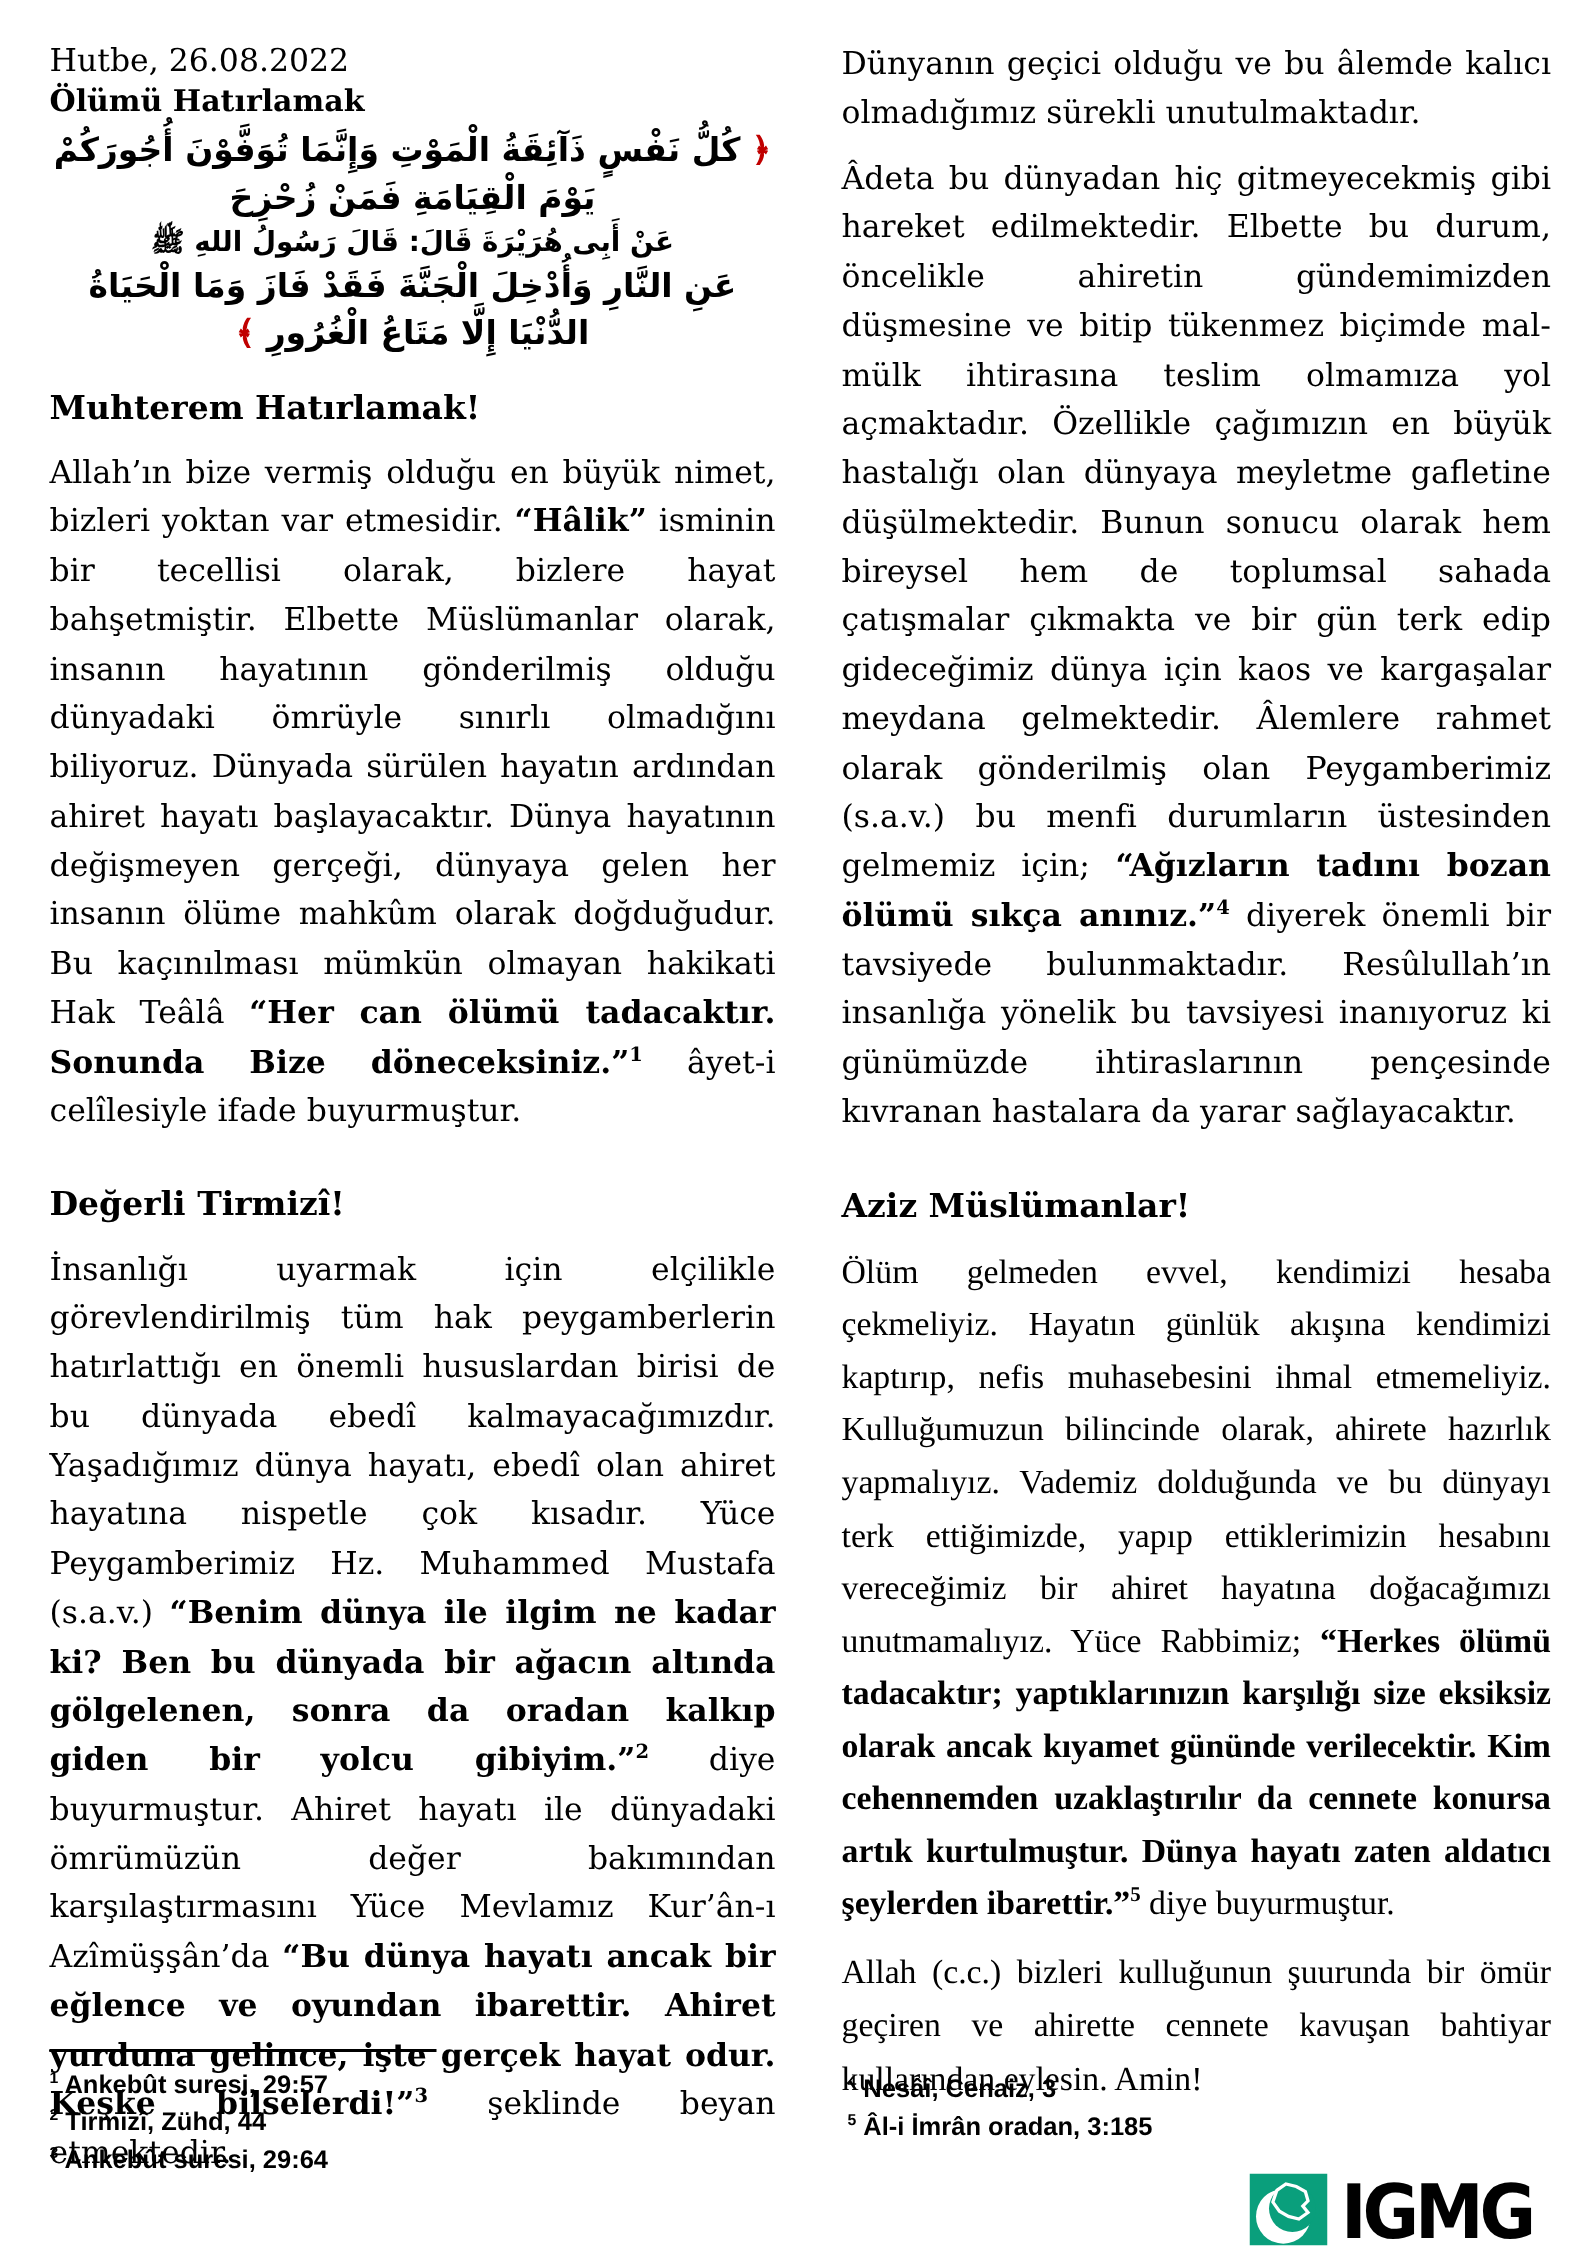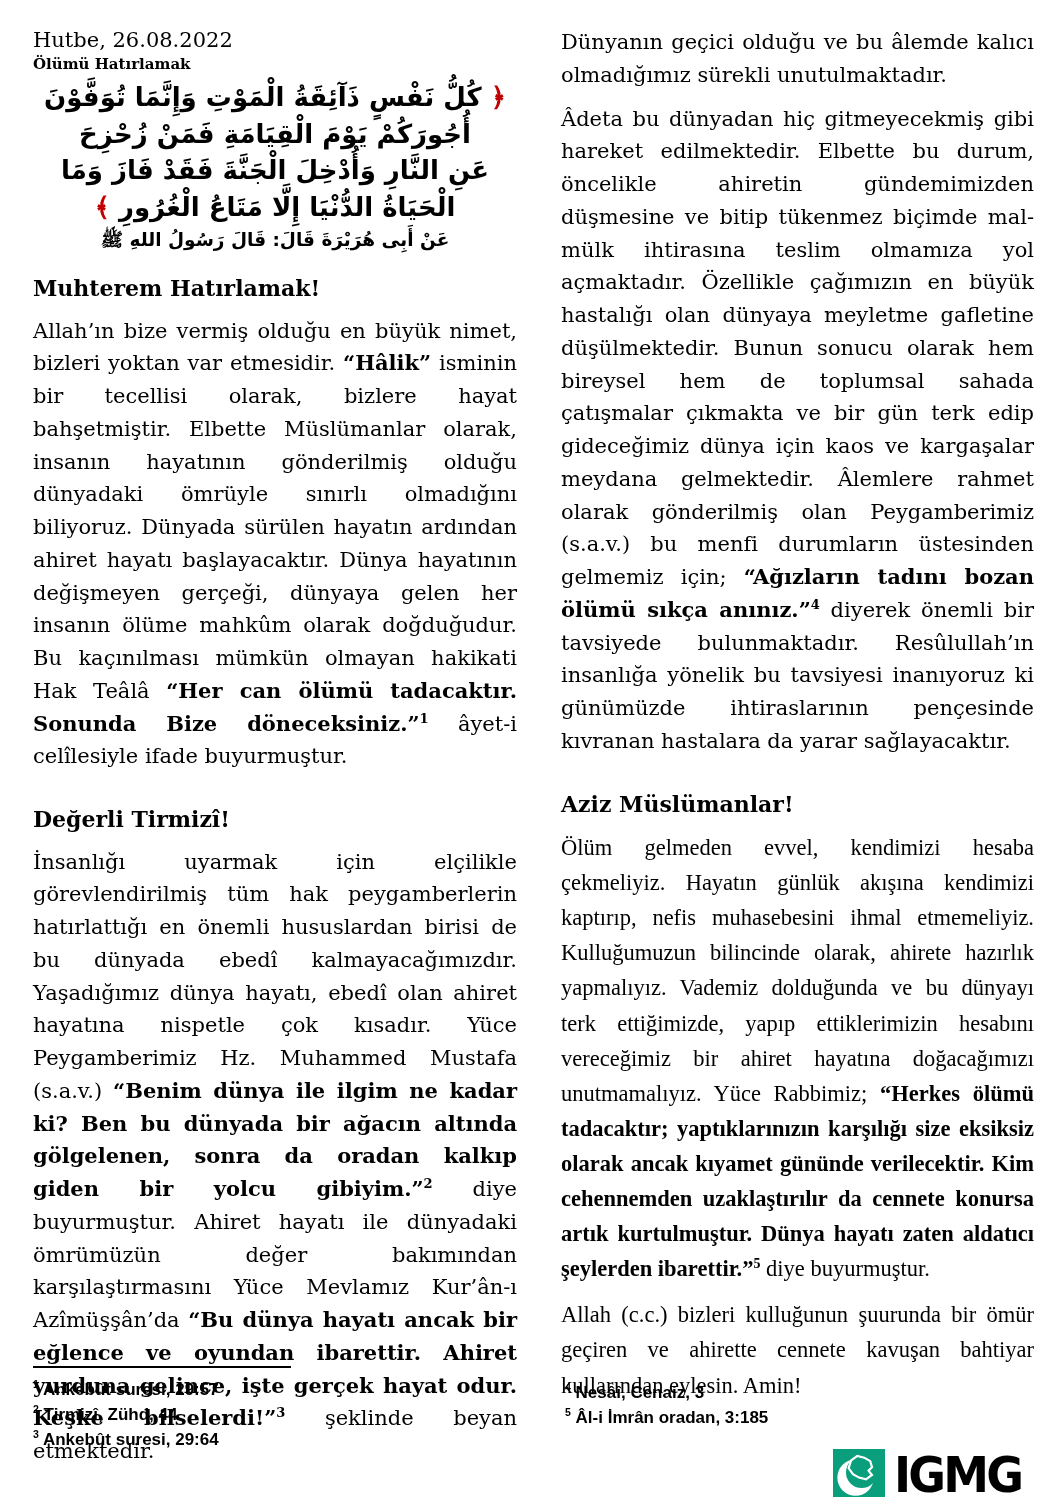--- a/index.html
+++ b/index.html
@@ -16,30 +16,30 @@
     display: flex;
     padding: 26px 24px 0 33px;
     gap: 44px;
     box-sizing: border-box;
   }
   .col { box-sizing: border-box; }
   .col-left  { width: 484px; }
   .col-right { width: 473px; }
 
   .hdr-date  { font-size: 21px; line-height: 1.35; }
-  .hdr-title { font-size: 15px; font-weight: bold; line-height: 1.35; margin-bottom: 4px; }
+  .hdr-title { font-size: 20px; font-weight: bold; line-height: 1.35; margin-bottom: 4px; }
 
   .arabic {
     direction: rtl;
     text-align: center;
     font-weight: bold;
     font-family: "DejaVu Sans", sans-serif;
     margin: 2px 0 14px;
   }
-  .ar-line  { font-size: 26px; line-height: 1.42; }
+  .ar-line  { font-size: 22px; line-height: 1.42; }
   .ar-narr  { font-size: 18.5px; line-height: 1.5; }
   .ar-had   { font-size: 20px;  line-height: 1.55; }
   .red { color: #c00000; }
 
   h3.sec {
     font-size: 22px;
     font-weight: bold;
     margin: 32px 0 12px;
     line-height: 1.3;
   }
@@ -97,25 +97,25 @@
   <div class="cols">
 
     <div class="col col-left">
       <div class="hdr-date">Hutbe, 26.08.2022</div>
       <div class="hdr-title">Ölümü Hatırlamak</div>
 
       <div class="arabic" dir="rtl">
         <div class="ar-line">
           <span class="red">﴿ </span><span>كُلُّ نَفْسٍ ذَآئِقَةُ الْمَوْتِ وَإِنَّمَا تُوَفَّوْنَ أُجُورَكُمْ يَوْمَ الْقِيَامَةِ فَمَنْ زُحْزِحَ</span>
         </div>
+        <div class="ar-line ar-narr">
+          <span>عَنْ أَبِى هُرَيْرَةَ قَالَ: قَالَ رَسُولُ اللهِ ﷺ</span>
+        </div>
         <div class="ar-line">
           <span>عَنِ النَّارِ وَأُدْخِلَ الْجَنَّةَ فَقَدْ فَازَ وَمَا الْحَيَاةُ الدُّنْيَا إِلَّا مَتَاعُ الْغُرُورِ</span><span class="red"> ﴾</span>
-        </div>
-        <div class="ar-line ar-narr">
-          <span>عَنْ أَبِى هُرَيْرَةَ قَالَ: قَالَ رَسُولُ اللهِ ﷺ</span>
         </div>
       </div>
 
       <h3 class="sec first">Muhterem Hatırlamak!</h3>
       <p class="body"><span>Allah’ın bize vermiş olduğu en büyük nimet, bizleri yoktan var etmesidir. </span><span class="b">“Hâlik”</span><span> isminin bir tecellisi olarak, bizlere hayat bahşetmiştir. Elbette Müslümanlar olarak, insanın hayatının gönderilmiş olduğu dünyadaki ömrüyle sınırlı olmadığını biliyoruz. Dünyada sürülen hayatın ardından ahiret hayatı başlayacaktır. Dünya hayatının değişmeyen gerçeği, dünyaya gelen her insanın ölüme mahkûm olarak doğduğudur. Bu kaçınılması mümkün olmayan hakikati Hak Teâlâ </span><span class="b">“Her can ölümü tadacaktır. Sonunda Bize döneceksiniz.”</span><sup class="b">1</sup><span> âyet-i celîlesiyle ifade buyurmuştur.</span></p>
 
       <h3 class="sec">Değerli Tirmizî!</h3>
       <p class="body"><span>İnsanlığı uyarmak için elçilikle görevlendirilmiş tüm hak peygamberlerin hatırlattığı en önemli hususlardan birisi de bu dünyada ebedî kalmayacağımızdır. Yaşadığımız dünya hayatı, ebedî olan ahiret hayatına nispetle çok kısadır. Yüce Peygamberimiz Hz. Muhammed Mustafa (s.a.v.) </span><span class="b">“Benim dünya ile ilgim ne kadar ki? Ben bu dünyada bir ağacın altında gölgelenen, sonra da oradan kalkıp giden bir yolcu gibiyim.”</span><sup class="b">2</sup><span> diye buyurmuştur. Ahiret hayatı ile dünyadaki ömrümüzün değer bakımından karşılaştırmasını Yüce Mevlamız Kur’ân-ı Azîmüşşân’da </span><span class="b">“Bu dünya hayatı ancak bir eğlence ve oyundan ibarettir. Ahiret yurduna gelince, işte gerçek hayat odur. Keşke bilselerdi!”</span><sup class="b">3</sup><span> şeklinde beyan etmektedir.</span></p>
 
     </div>

